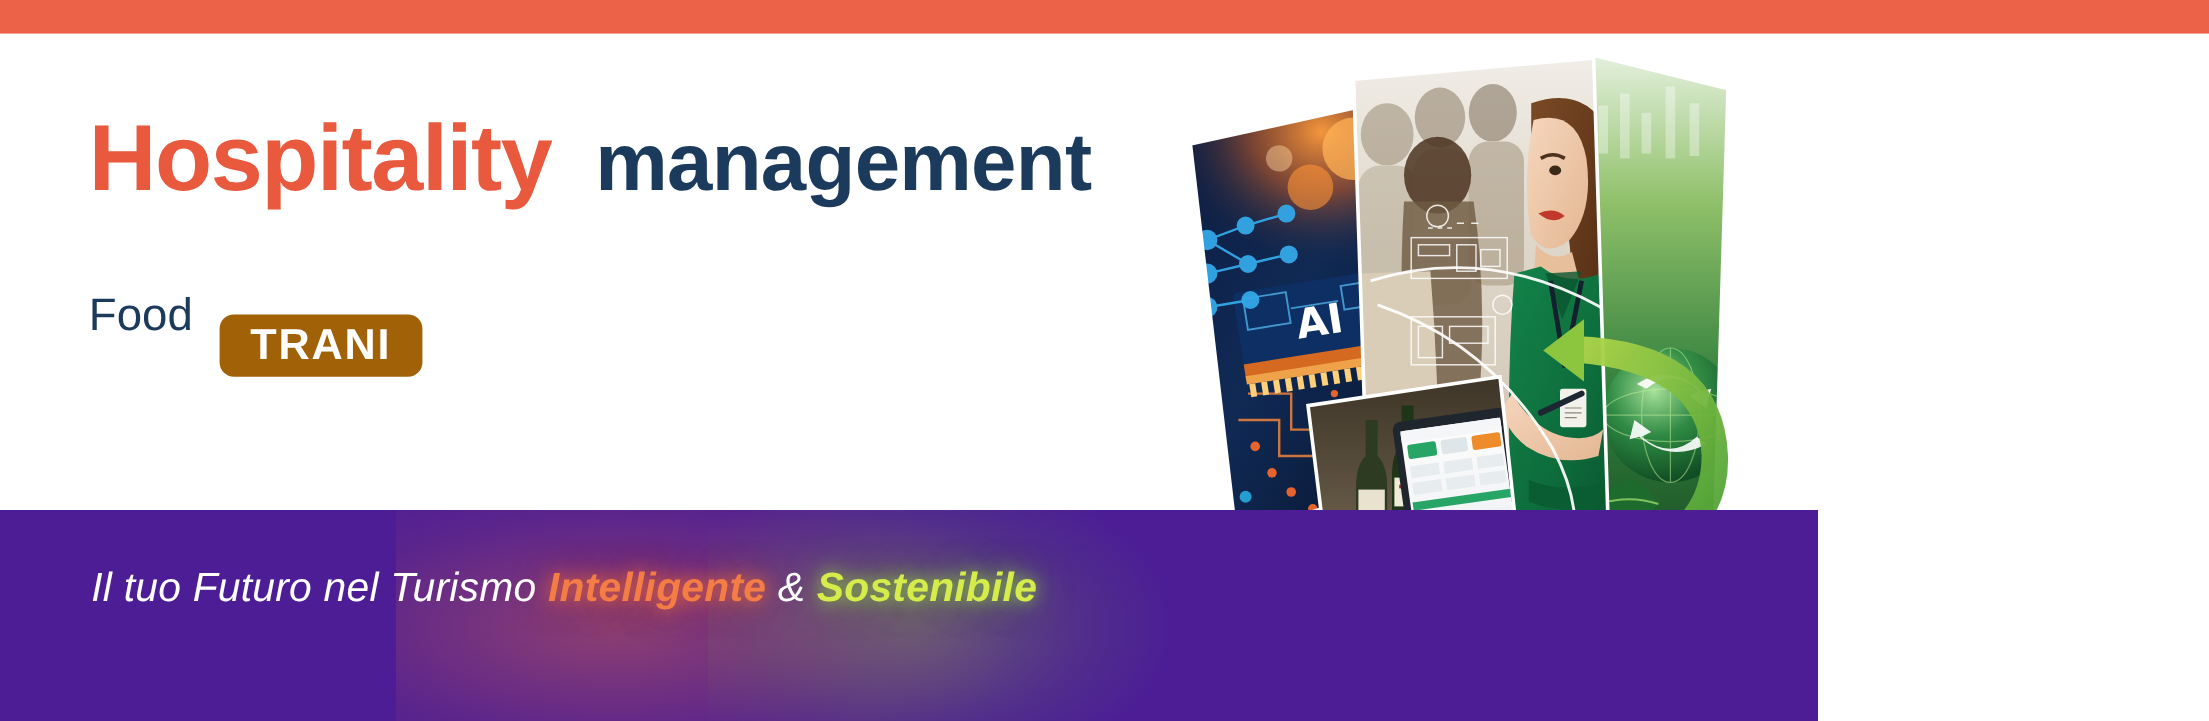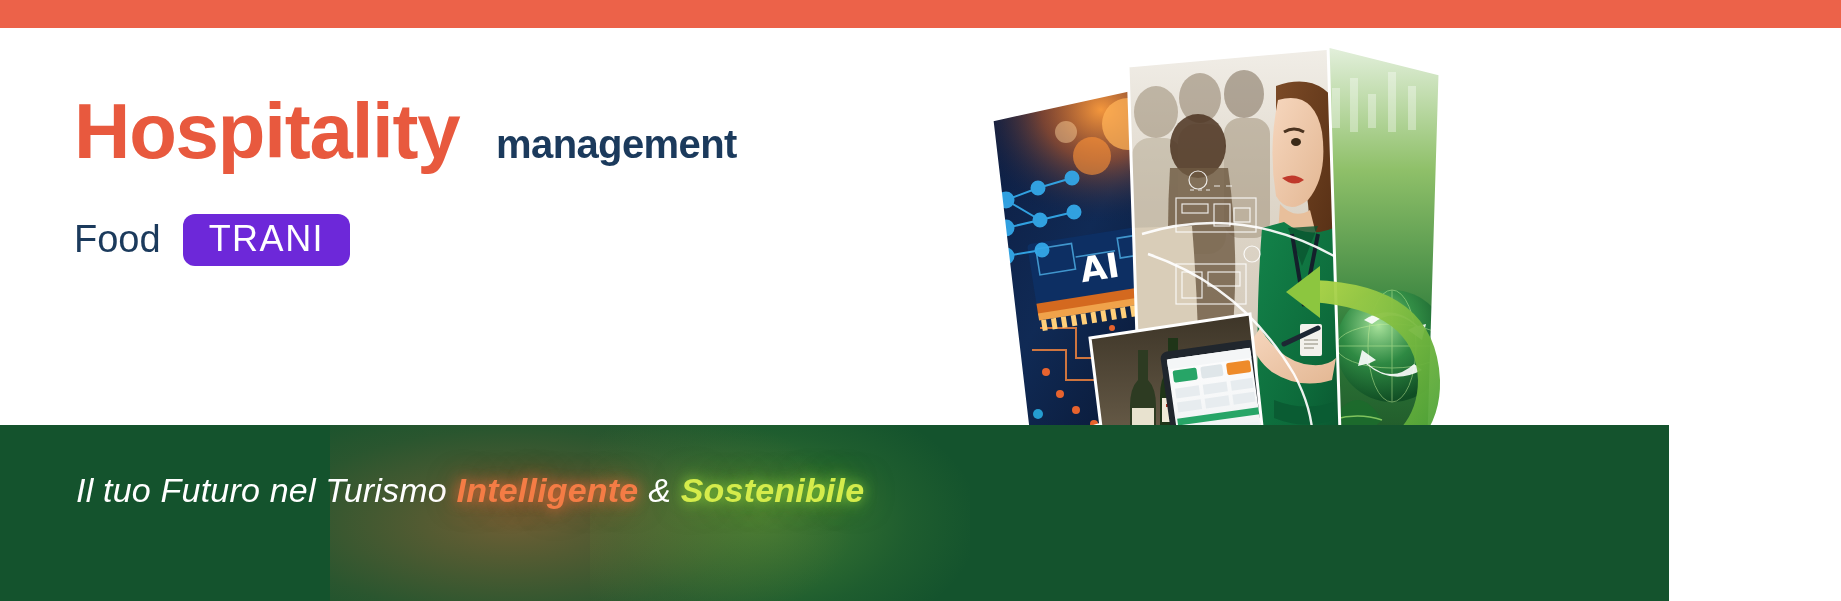--- a/index.html
+++ b/index.html
@@ -18,33 +18,33 @@
            line-height:1;white-space:nowrap;}
   .eyebrow b{font-weight:700;letter-spacing:0.4px;}
 
   .headline{margin-top:22px;}
   .hl-line{white-space:nowrap;line-height:0.97;}
   .hl-line.l1{font-size:78px;font-weight:700;letter-spacing:-1.2px;}
   .hl-line.l2{font-size:78px;font-weight:700;letter-spacing:-1.2px;margin-top:6px;}
   .orange{color:#E8593E;}
   .amp{color:#1B3A5C;font-size:52px;font-weight:700;padding:0 8px;
        position:relative;top:-6px;}
-  .mgmt{color:#1B3A5C;font-size:40px;font-weight:700;letter-spacing:-0.6px;
+  .mgmt{color:#1B3A5C;font-size:68px;font-weight:700;letter-spacing:-0.6px;
         padding-left:16px;}
 
   
   .sede-row{display:flex;align-items:center;margin-top:44px;}
   .sede-label{font-size:38px;color:#1B3A5C;font-weight:400;}
-  .sede-badge{margin-left:22px;background:#6d28d9;color:#ffffff;
-              font-size:36px;font-weight:400;letter-spacing:1.5px;
-              padding:7px 26px 9px 26px;border-radius:12px;line-height:1;}
-
-  
-  .bottom-bar{position:absolute;left:0;bottom:0;width:1669px;height:176px;
-              background:#14532d;z-index:40;overflow:hidden;}
+  .sede-badge{margin-left:22px;background:#a16207;color:#ffffff;
+              font-size:36px;font-weight:700;letter-spacing:1.5px;
+              padding:7px 26px 9px 26px;border-radius:12px;line-height:1;margin-top:48px;}
+
+  
+  .bottom-bar{position:absolute;left:0;bottom:0;width:1515px;height:176px;
+              background:#4c1d95;z-index:40;overflow:hidden;}
   .bb-glow{position:absolute;left:330px;top:-40px;width:520px;height:230px;
            background:radial-gradient(ellipse at 35% 60%,
                       rgba(232,110,62,0.42) 0%, rgba(232,110,62,0.10) 48%,
                       rgba(27,58,99,0) 72%);}
   .bb-glow2{position:absolute;left:590px;top:-30px;width:380px;height:210px;
             background:radial-gradient(ellipse at 45% 60%,
                        rgba(150,200,60,0.34) 0%, rgba(120,180,60,0.10) 50%,
                        rgba(27,58,99,0) 74%);}
   .tagline{position:absolute;left:76px;top:46px;white-space:nowrap;
            font-size:34px;font-style:italic;font-weight:700;letter-spacing:0.2px;}

